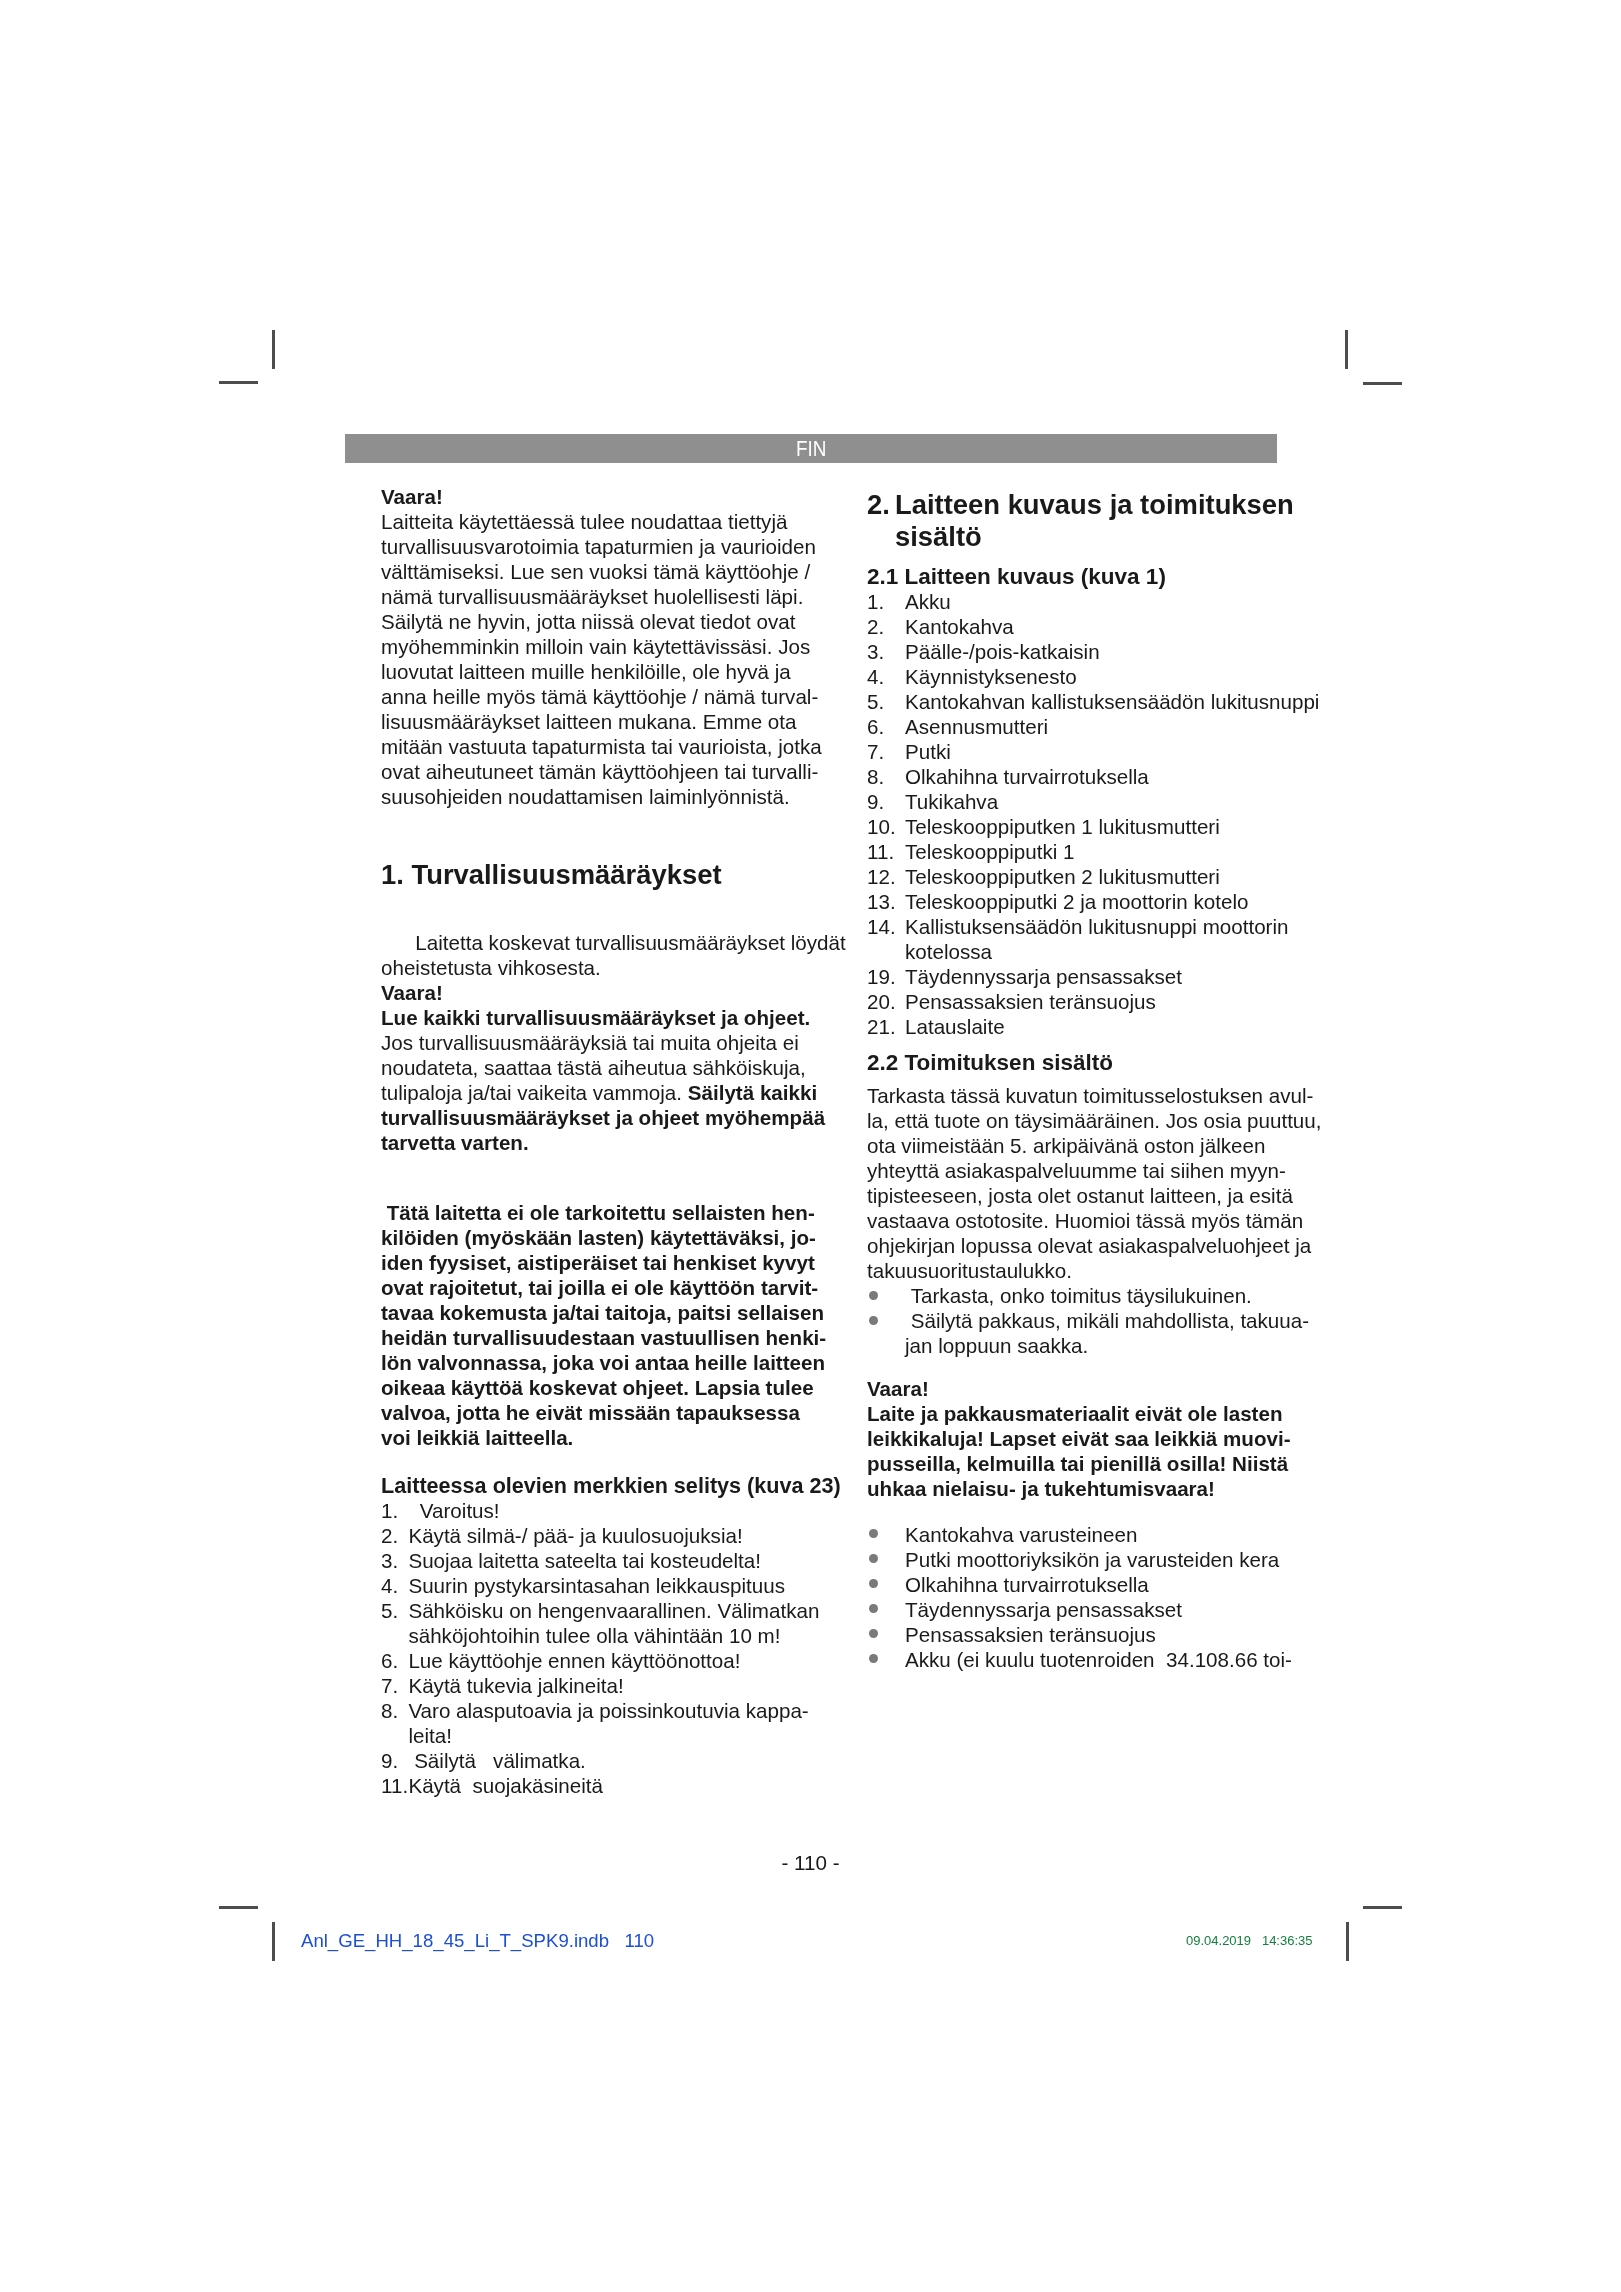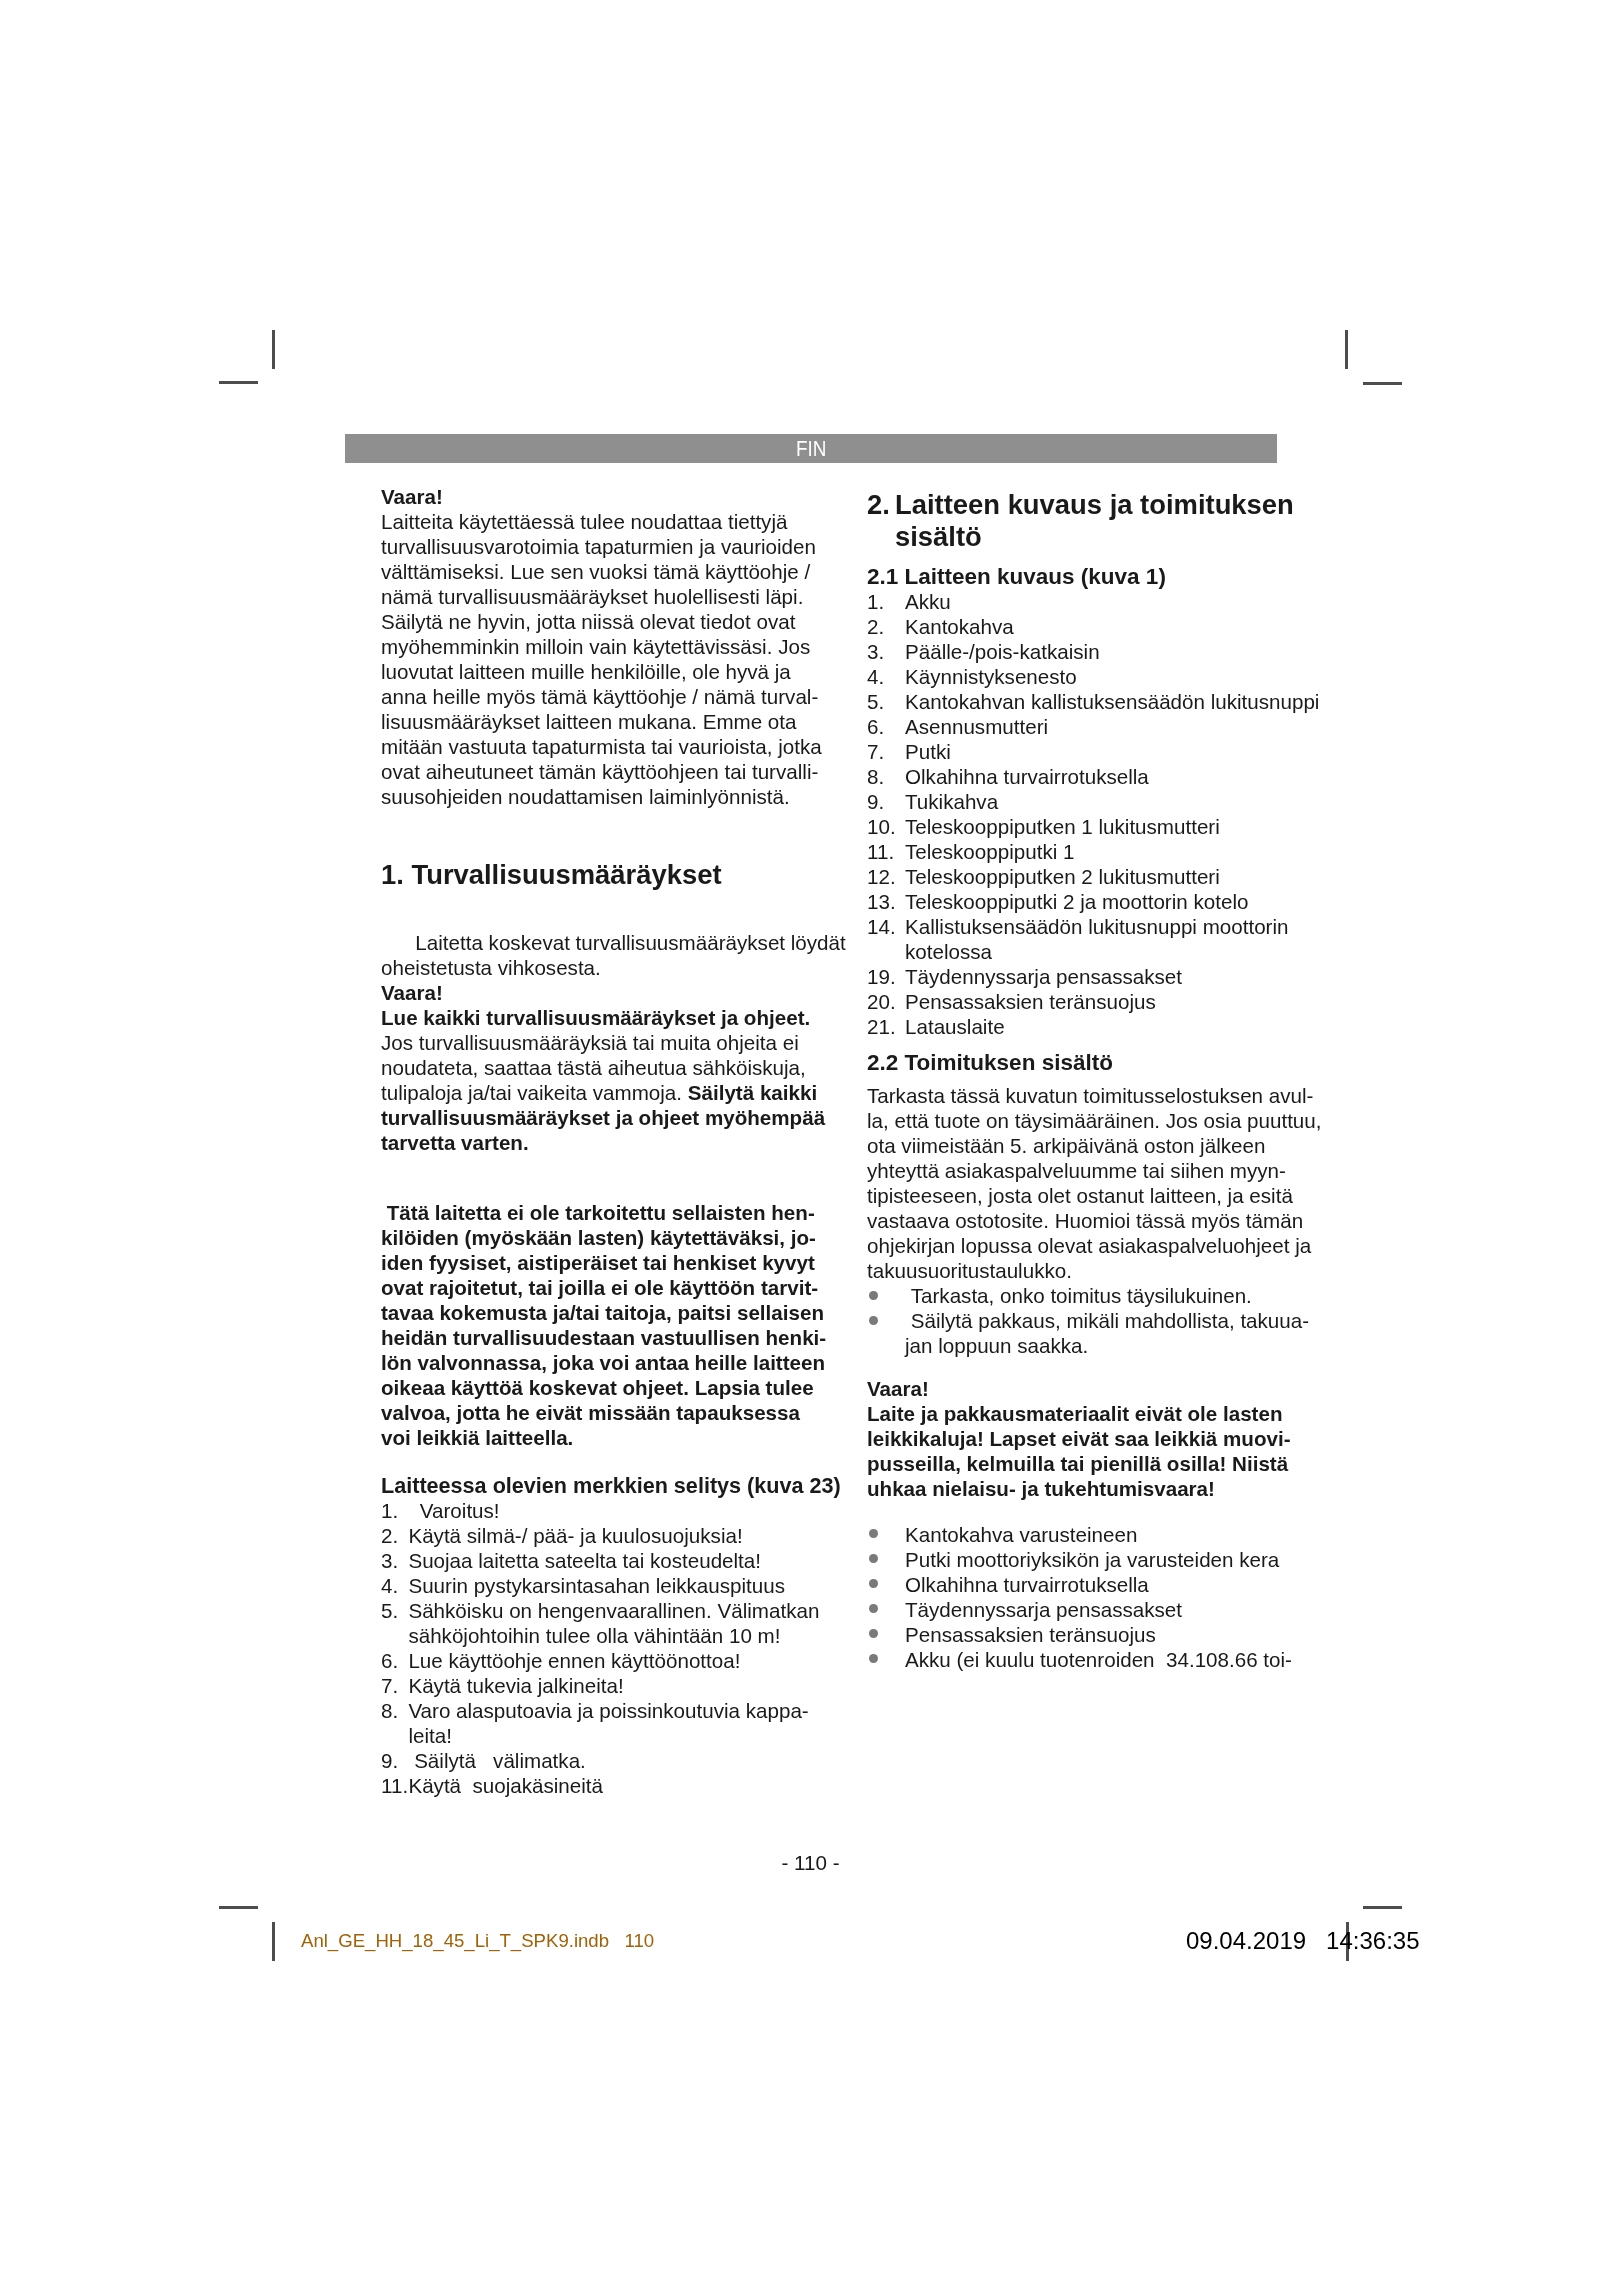--- a/index.html
+++ b/index.html
@@ -47,22 +47,22 @@
   .mt-para2{margin-top:13.7px;}
   .mt-boldpara{margin-top:20.6px;}
   .mt-sym{margin-top:22.5px;}
   .mt-s21{margin-top:10.8px;}
   .mt-s22{margin-top:10.8px;}
   .mt-s22p{margin-top:8.8px;}
   .mt-warn2{margin-top:17.6px;}
   .mt-bullets2{margin-top:20.6px;}
   
   .page-num{position:absolute;left:0;top:1850px;width:1621px;text-align:center;font-size:20.6px;}
-  .footer-file{position:absolute;left:301px;top:1928px;font-size:18.6px;color:#a16207;}
-  .footer-date{position:absolute;left:1186px;top:1928px;font-size:24px;color:#000000;}
+  .footer-file{position:absolute;left:301px;top:1928px;font-size:18.6px;color:#1d4ed8;}
+  .footer-date{position:absolute;left:1186px;top:1928px;font-size:13px;color:#15803d;}
 </style>
 </head>
 <body>
 
 <div class="page">
 
   <div class="mark" style="left:272px;top:330px;width:2.9px;height:39px;"></div>
   <div class="mark" style="left:219px;top:381px;width:39px;height:2.9px;"></div>
   <div class="mark" style="left:1345px;top:330px;width:2.9px;height:39px;"></div>
   <div class="mark" style="left:1363px;top:382px;width:39px;height:2.9px;"></div>

